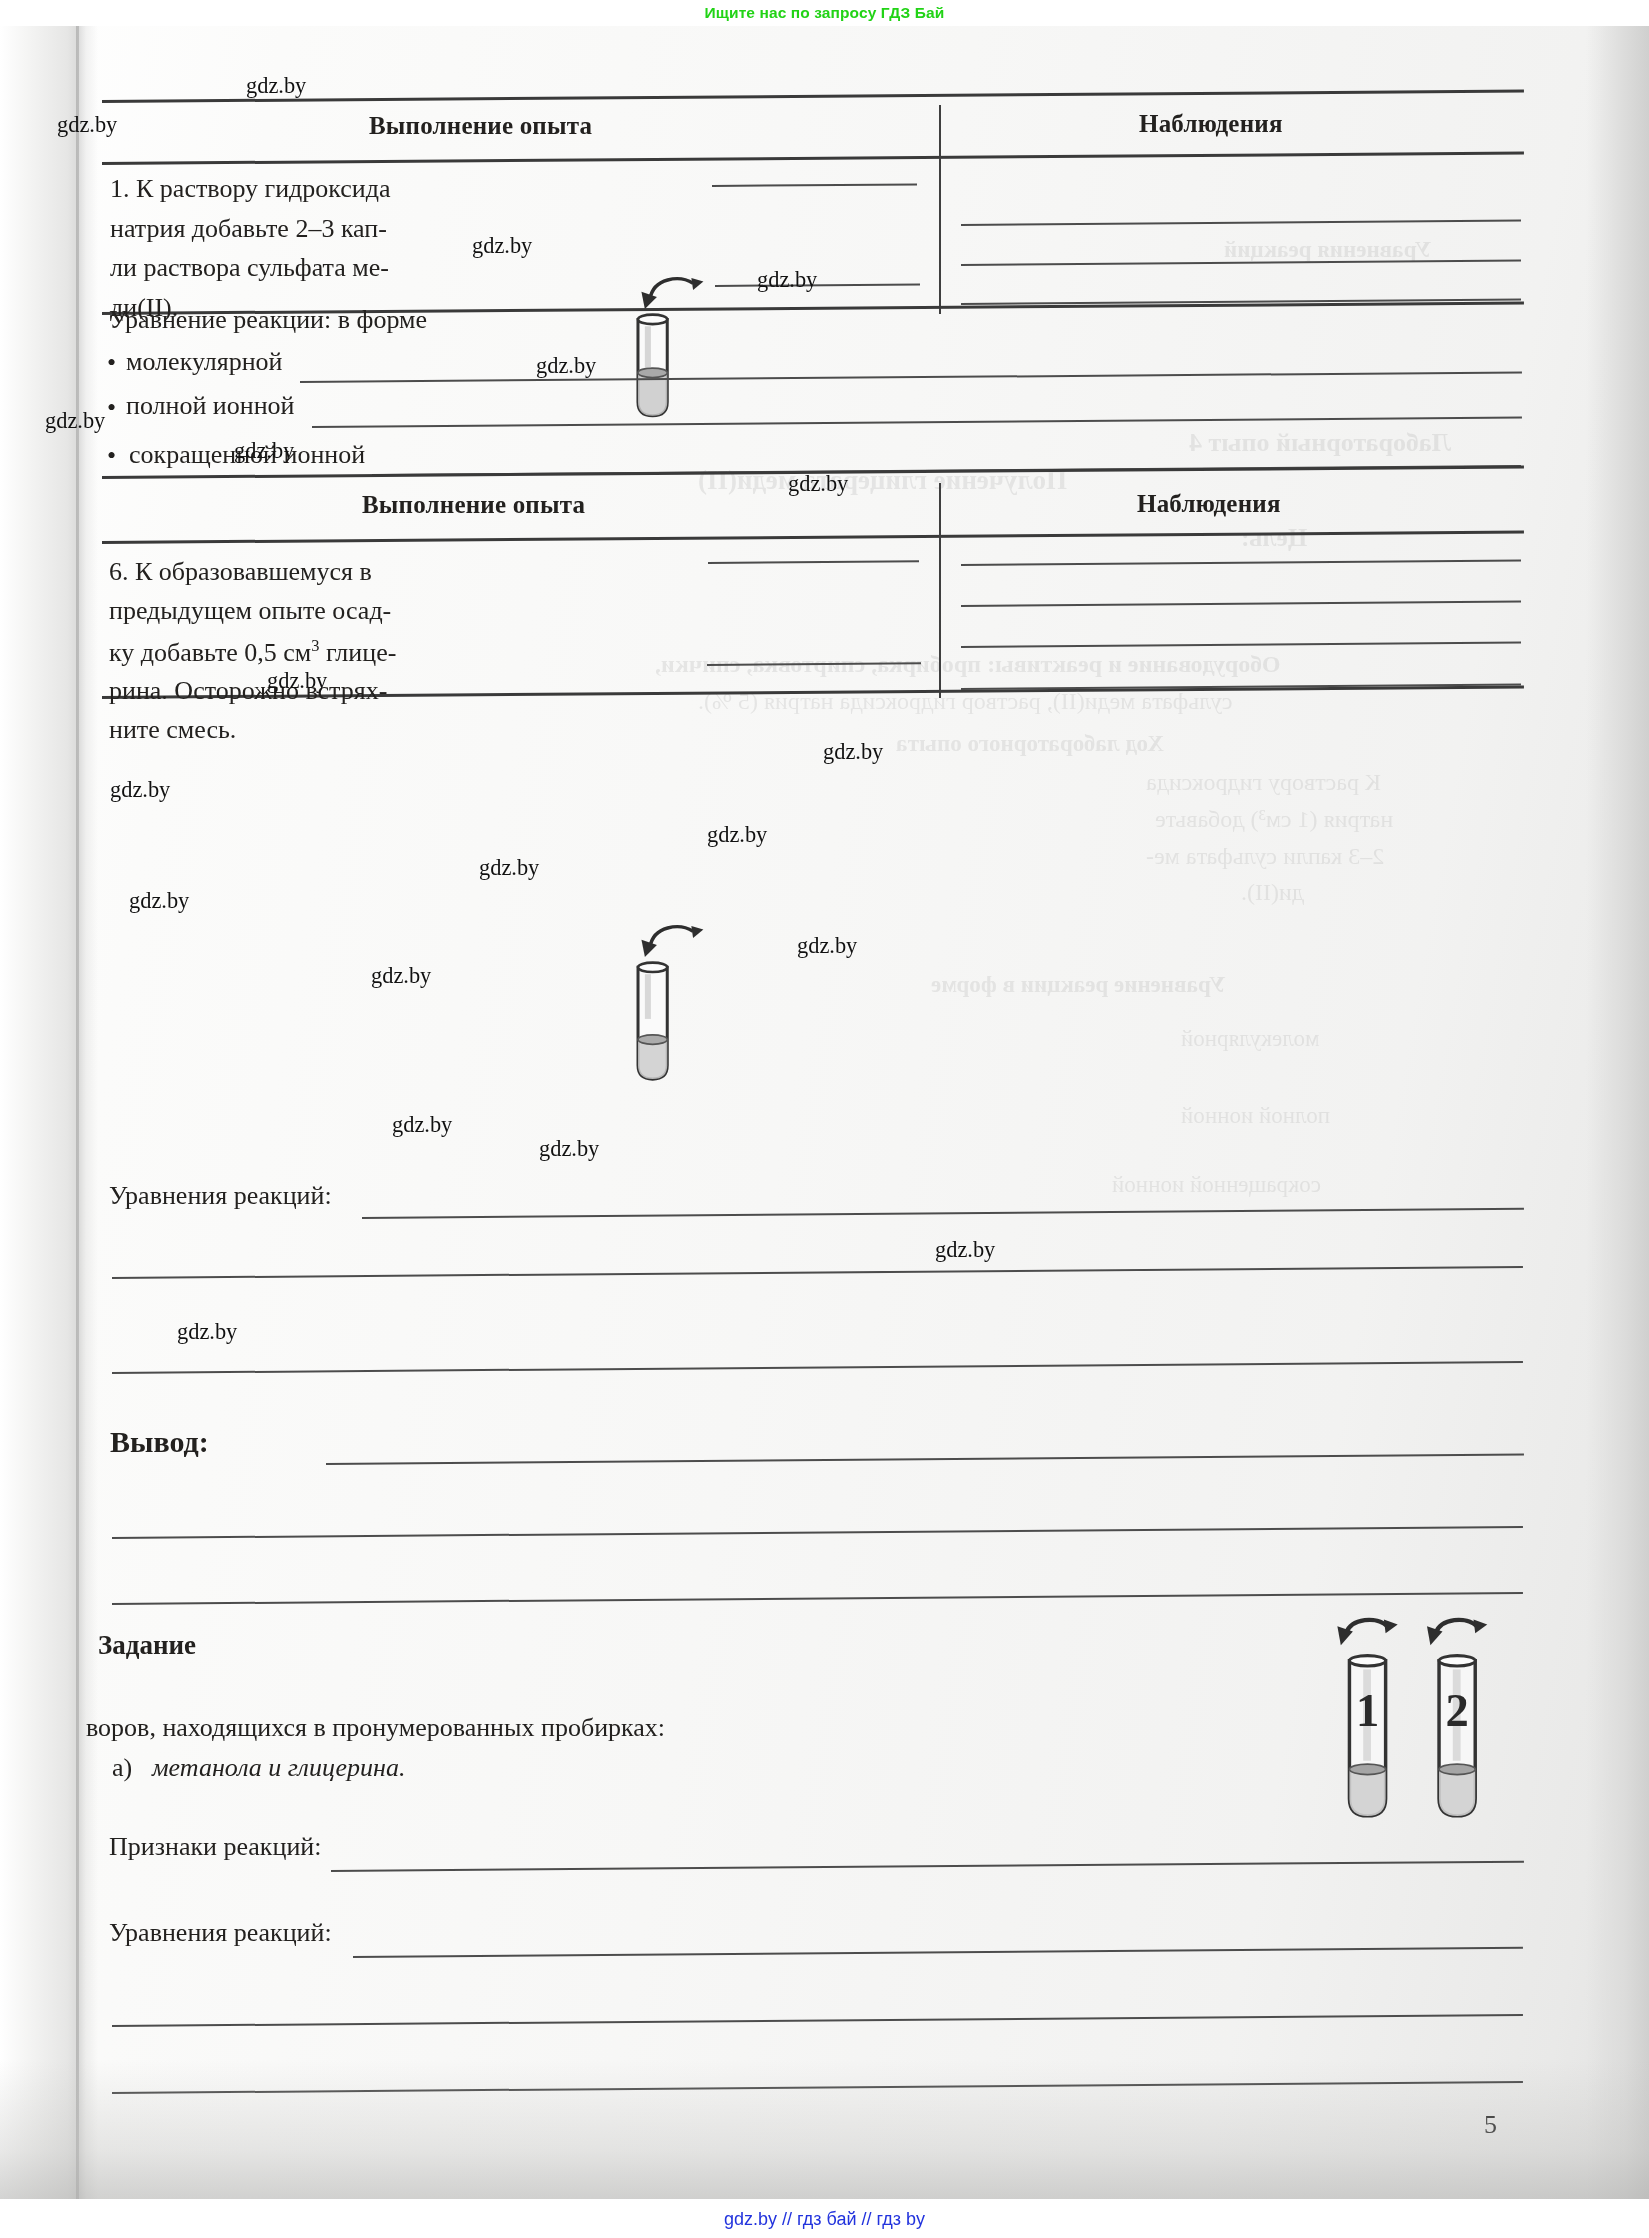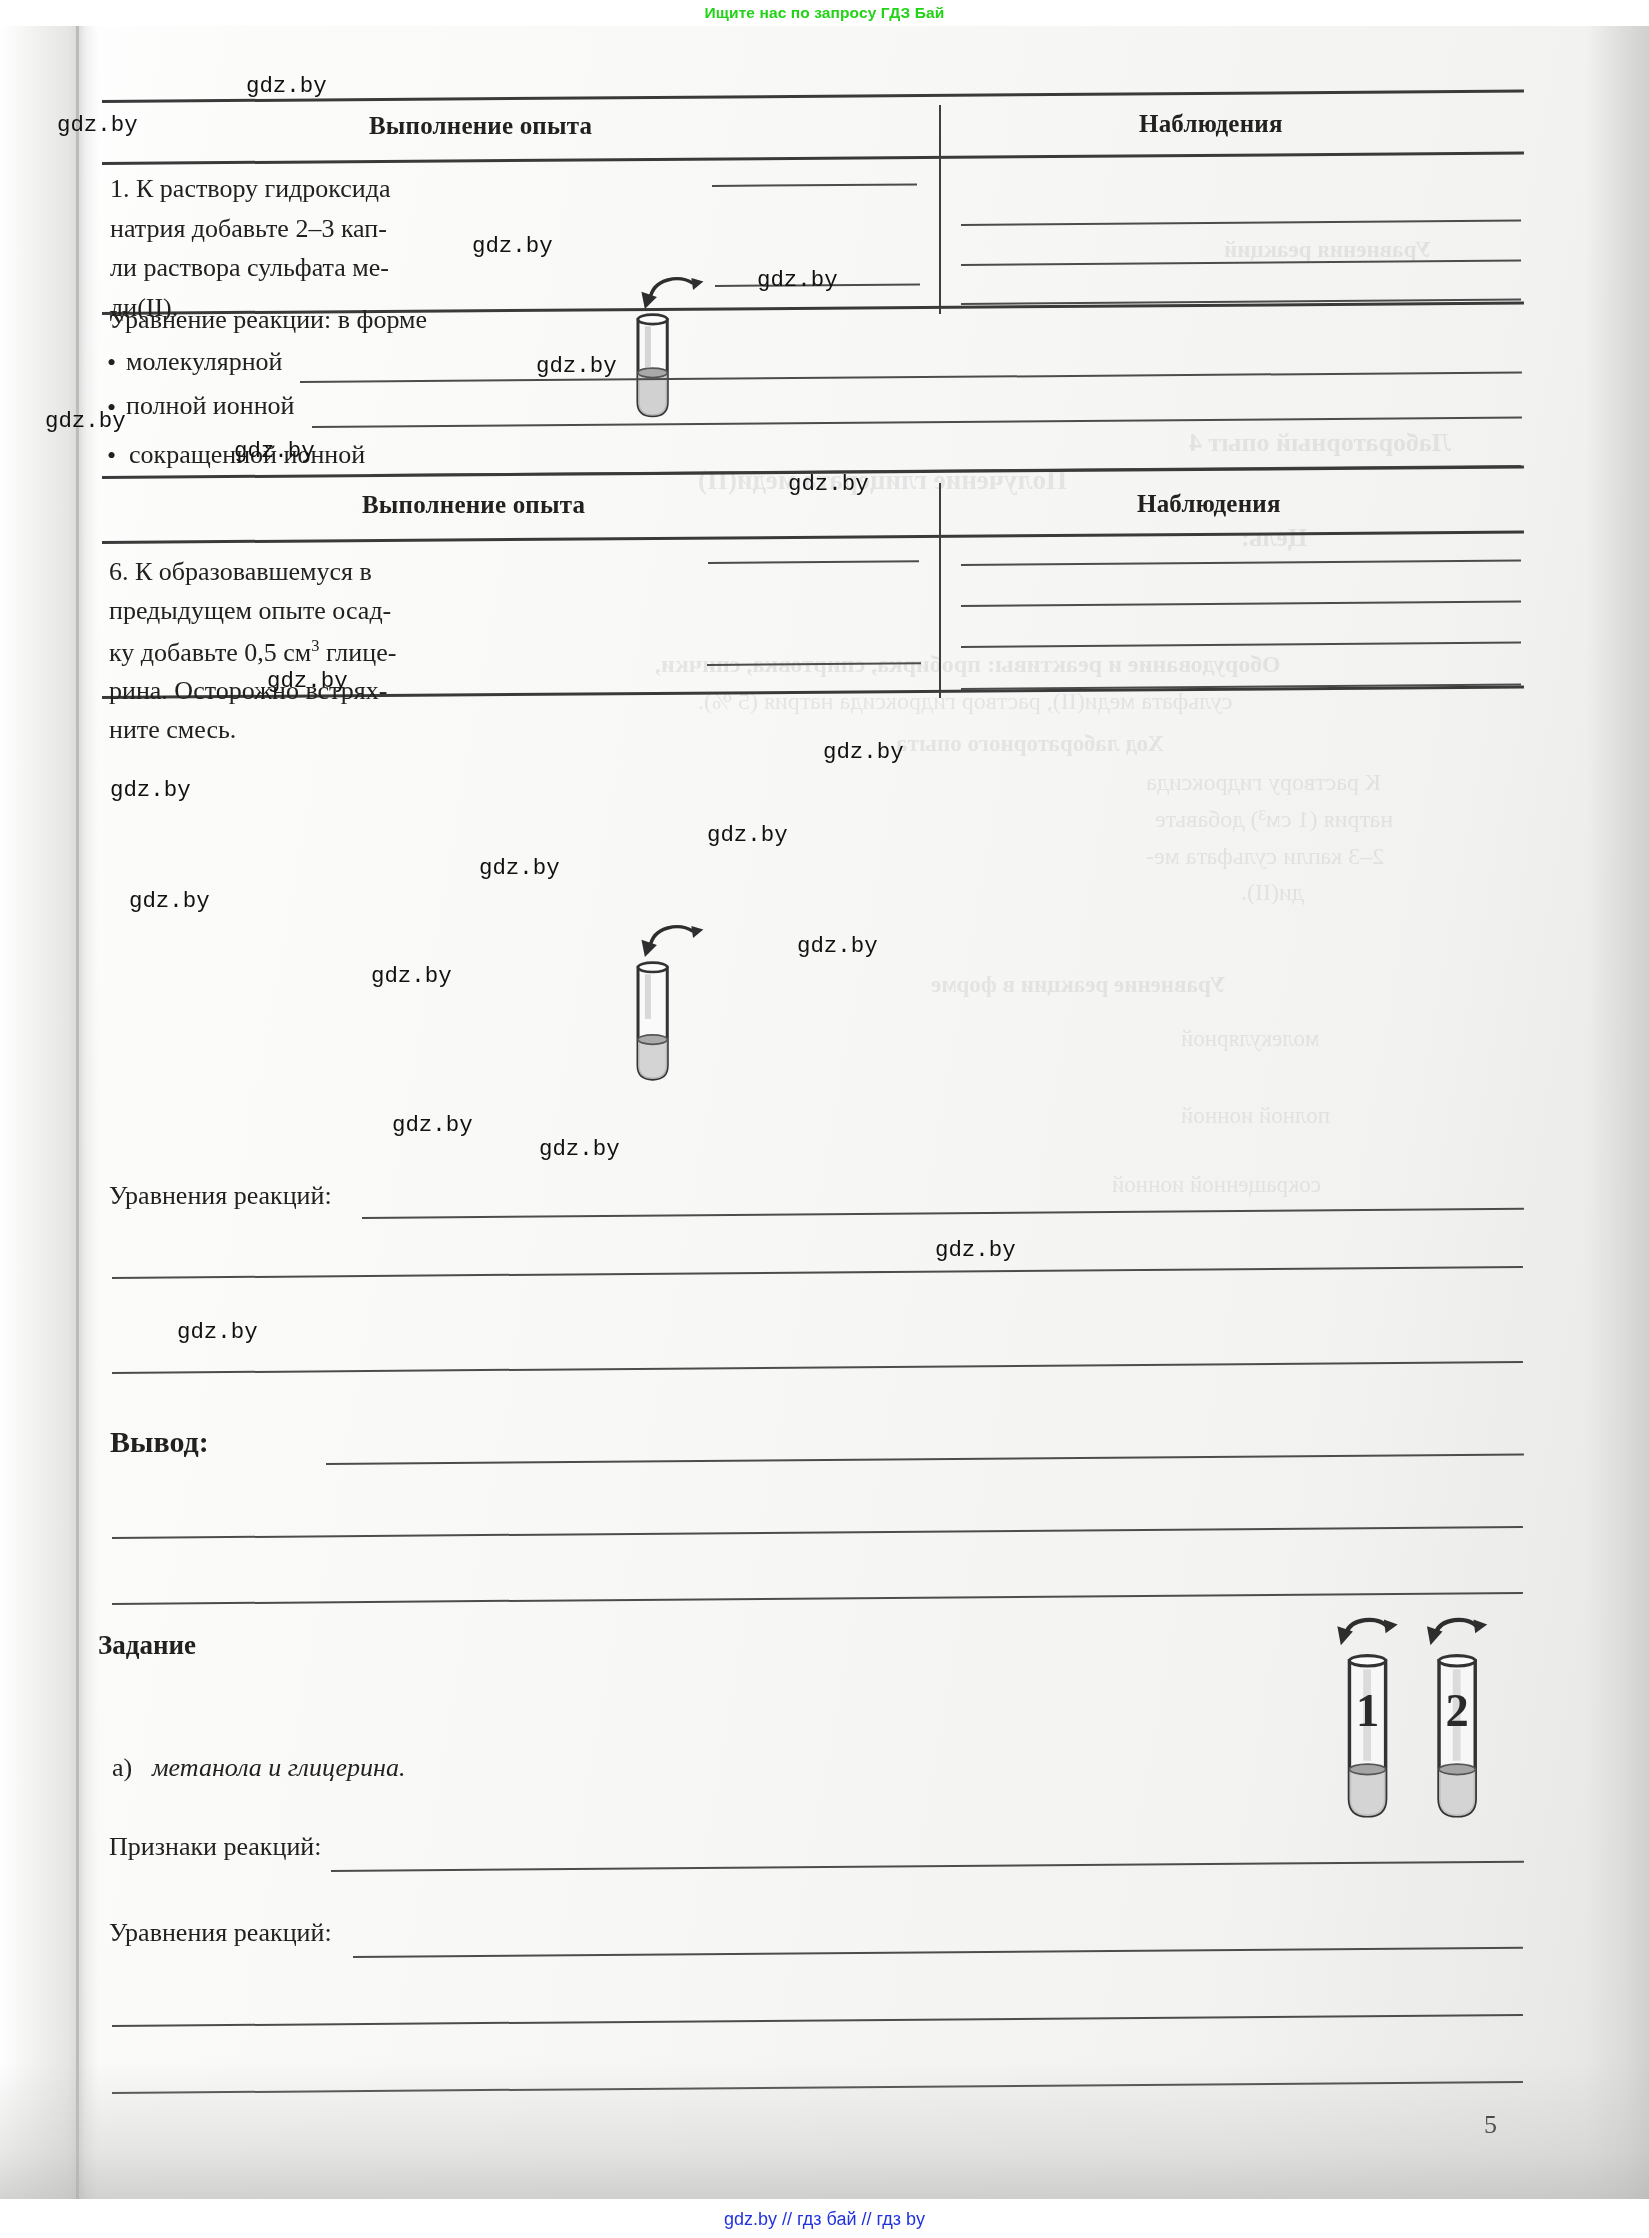--- a/index.html
+++ b/index.html
@@ -119,21 +119,21 @@
 
   
   .tube {
     position: absolute;
   }
 
   
   .wm {
     position: absolute;
     color: #111;
-    font-family: Liberation Mono, monospace;
+    font-family: Liberation Serif, serif;
     font-size: 22.4px;
     white-space: nowrap;
     z-index: 40;
     pointer-events: none;
     user-select: none;
   }
 
   .pagenum {
     position: absolute;
     font-family: "Liberation Serif", serif;
@@ -261,20 +261,21 @@
     <div class="rule thin" style="left:362px; top:1191px; width:1162px; transform:rotate(-0.45deg); transform-origin:left center;"></div>
     <div class="rule thin" style="left:112px; top:1251px; width:1411px; transform:rotate(-0.45deg); transform-origin:left center;"></div>
     <div class="rule thin" style="left:112px; top:1346px; width:1411px; transform:rotate(-0.45deg); transform-origin:left center;"></div>
 
     <span class="txt sect-b" style="left:110px; top:1399px; font-size:30px;">Вывод:</span>
     <div class="rule thin" style="left:326px; top:1437px; width:1198px; transform:rotate(-0.45deg); transform-origin:left center;"></div>
     <div class="rule thin" style="left:112px; top:1511px; width:1411px; transform:rotate(-0.45deg); transform-origin:left center;"></div>
     <div class="rule thin" style="left:112px; top:1577px; width:1411px; transform:rotate(-0.45deg); transform-origin:left center;"></div>
 
     <span class="txt sect-b" style="left:98px; top:1604px; font-size:27px;">Задание</span>
+    <span class="txt body-l" style="left:86px; top:1687px;">воров, находящихся в пронумерованных пробирках:</span>
     <span class="txt body-l" style="left:112px; top:1727px;">а)</span>
     <span class="txt body-l ital" style="left:152px; top:1727px;">метанола и глицерина.</span>
 
     <svg class="tube" style="left:1327px; top:1590px;" width="181" height="224" viewBox="0 0 210 260">
 
       <path d="M 22 20 C 28 2, 58 0, 70 12" fill="none" stroke="#2e2e2e" stroke-width="5"></path>
       <polygon points="16,34 12,12 30,18" fill="#2e2e2e"></polygon>
       <polygon points="66,4 82,10 68,20" fill="#2e2e2e"></polygon>
       <path d="M 26 52 L 26 212 Q 26 232 47 232 Q 68 232 68 212 L 68 52 Z" fill="#f7f7f7" stroke="#333" stroke-width="4"></path>
       <ellipse cx="47" cy="52" rx="21" ry="6" fill="#fcfcfc" stroke="#333" stroke-width="3.5"></ellipse>

